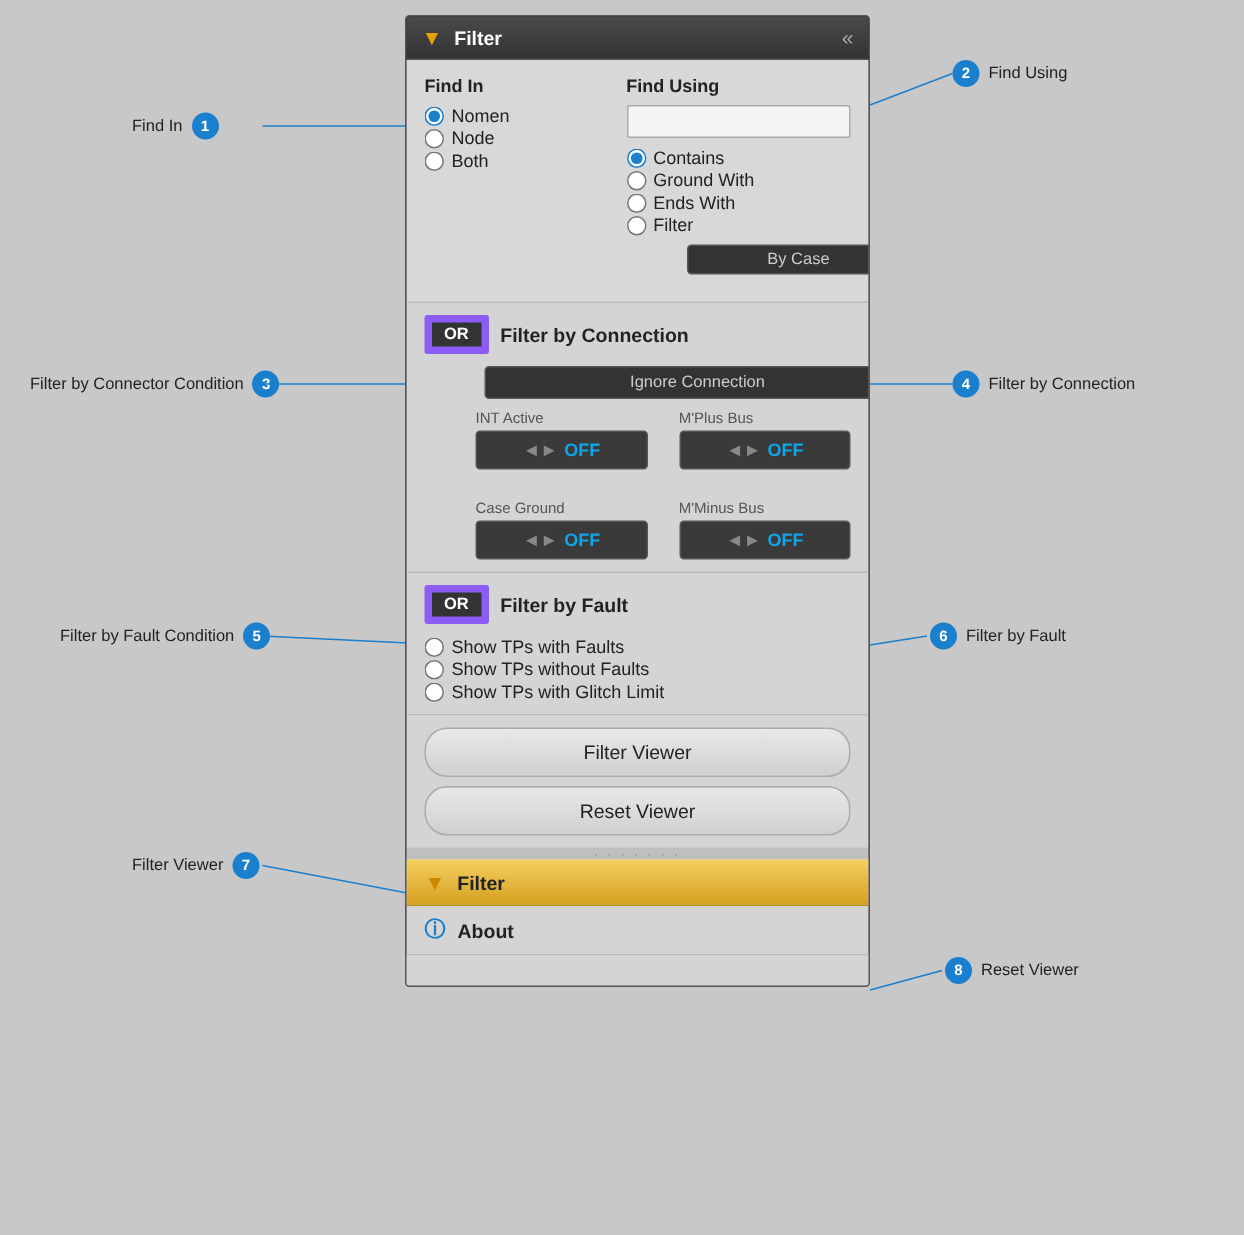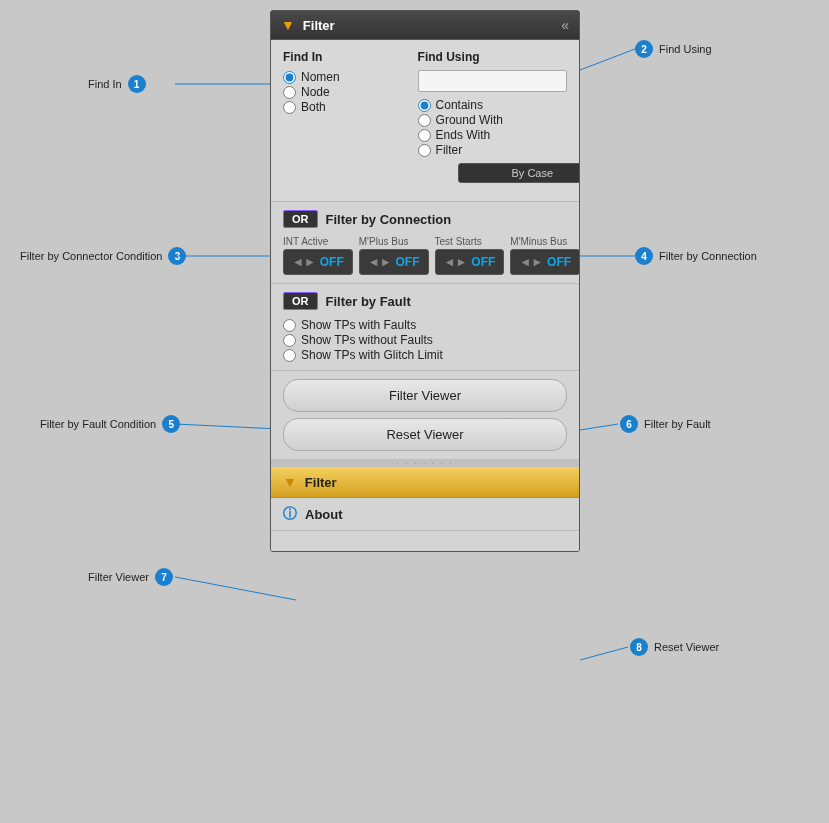--- a/index.html
+++ b/index.html
@@ -142,21 +142,21 @@
       gap: 8px;
       margin-bottom: 8px;
     }
     .or-badge {
       background: #333;
       color: white;
       font-size: 11px;
       font-weight: bold;
       padding: 2px 8px;
       border-radius: 2px;
-      border: 1px solid #8b5cf6;
+      border: 5px solid #8b5cf6;
     }
     .section-header-text {
       font-weight: bold;
       font-size: 13px;
       color: #222;
     }
 
     .ignore-connection-btn {
       background: #333;
       color: #ccc;
@@ -166,22 +166,23 @@
       font-size: 11px;
       width: 100%;
       text-align: center;
       margin-bottom: 8px;
       cursor: pointer;
       margin-left: 40px;
     }
 
     .toggle-grid {
       display: grid;
-      grid-template-columns: 1fr 1fr 1fr 1fr;
-      gap: 6px;
+      grid-template-columns: 1fr 1fr;
+      gap: 21px;
+      margin-left: 34px;
     }
     .toggle-item {
       display: flex;
       flex-direction: column;
       gap: 2px;
     }
     .toggle-label {
       font-size: 10px;
       color: #555;
     }
@@ -410,37 +411,38 @@
         </div>
         <button class="ignore-connection-btn" style="margin-top:6px; border-radius:3px; padding:3px 8px;">By Case</button>
       </div>
     </div>
 
     <div class="filter-connection-section">
       <div class="section-header">
         <span class="or-badge">OR</span>
         <span class="section-header-text">Filter by Connection</span>
       </div>
+      <button class="ignore-connection-btn">Ignore Connection</button>
       <div class="toggle-grid">
         <div class="toggle-item">
           <span class="toggle-label">INT Active</span>
           <div class="toggle-btn">
             <span class="toggle-arrows">◄►</span>
             <span class="toggle-text">OFF</span>
           </div>
         </div>
         <div class="toggle-item">
           <span class="toggle-label">M'Plus Bus</span>
           <div class="toggle-btn">
             <span class="toggle-arrows">◄►</span>
             <span class="toggle-text">OFF</span>
           </div>
         </div>
         <div class="toggle-item">
-          <span class="toggle-label">Test Starts</span>
+          <span class="toggle-label">Case Ground</span>
           <div class="toggle-btn">
             <span class="toggle-arrows">◄►</span>
             <span class="toggle-text">OFF</span>
           </div>
         </div>
         <div class="toggle-item">
           <span class="toggle-label">M'Minus Bus</span>
           <div class="toggle-btn">
             <span class="toggle-arrows">◄►</span>
             <span class="toggle-text">OFF</span>

